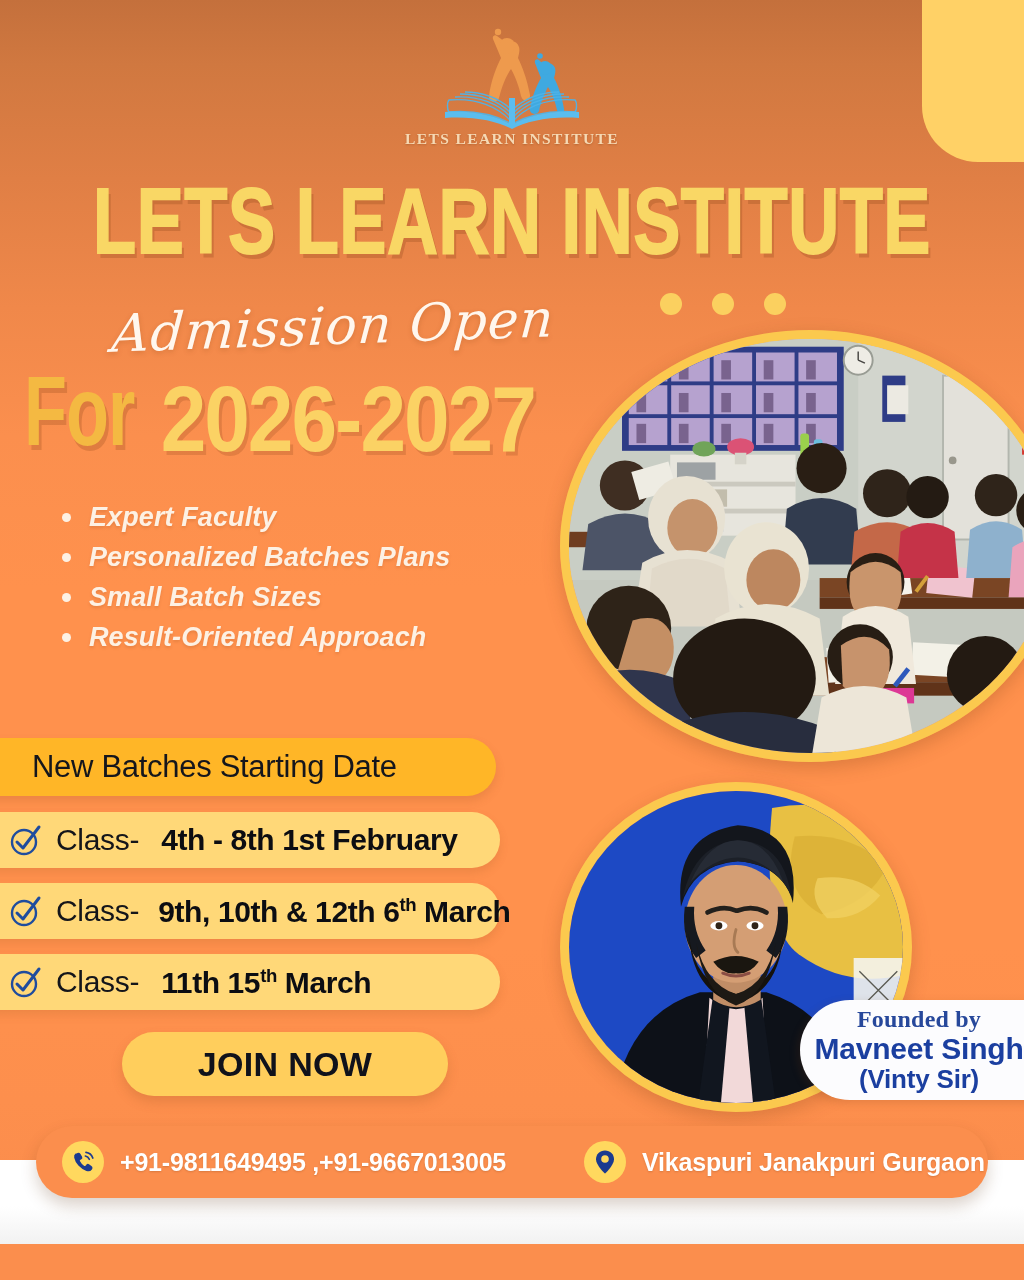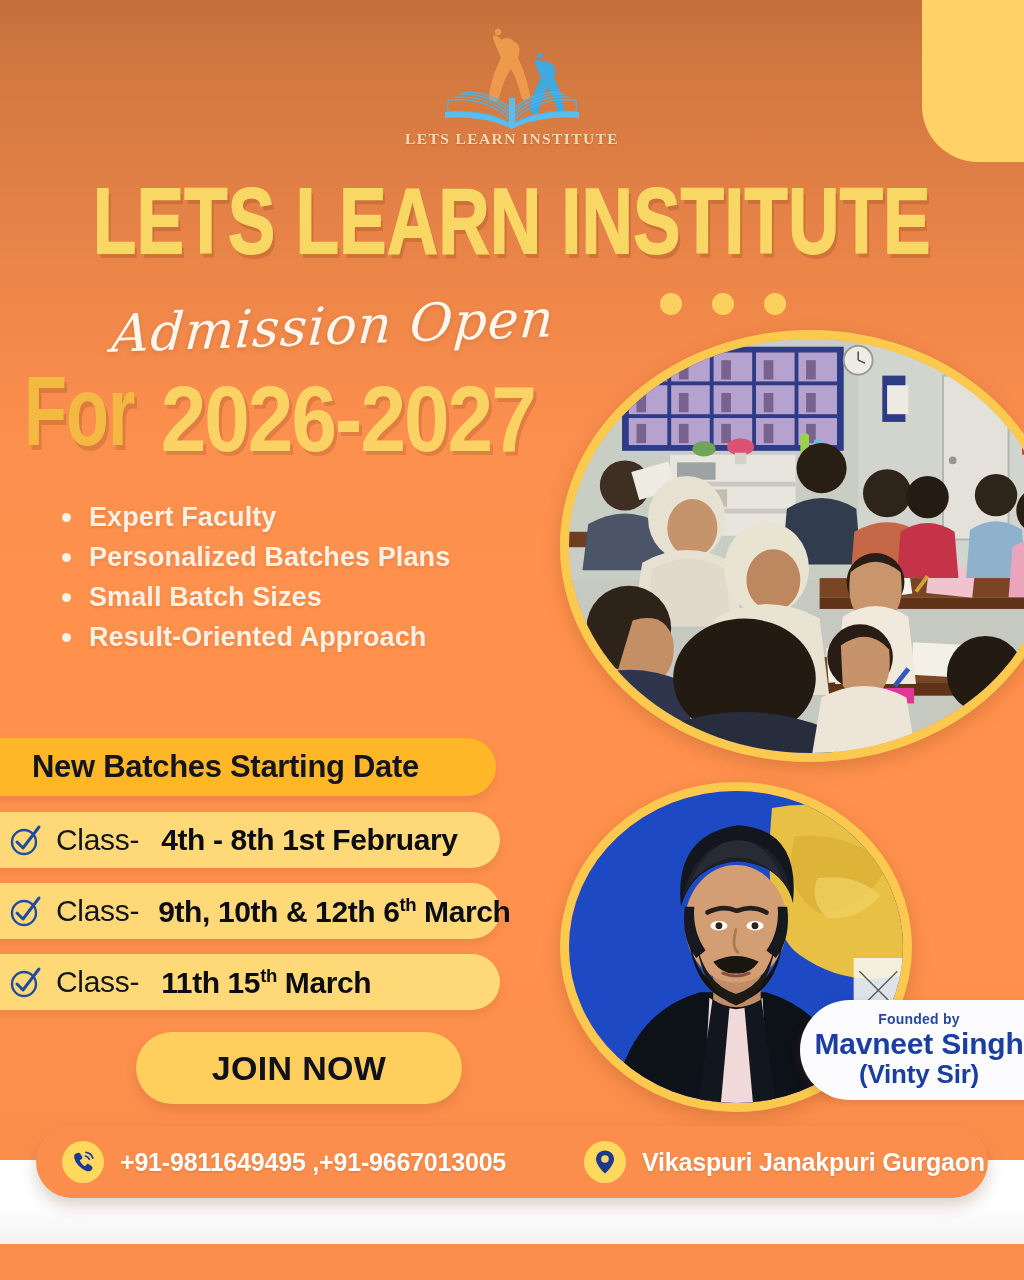--- a/index.html
+++ b/index.html
@@ -108,20 +108,21 @@
     list-style:none;
   }
   .features li {
     display:flex; align-items:center;
     margin-bottom:9px;
     color:#FDF1E4;
     font-weight:700;
     font-size:27px;
     letter-spacing:.1px;
     text-shadow:0 2px 3px rgba(140,70,25,.20);
+    font-style:italic;
   }
   .features li .dot {
     width:9px; height:9px; border-radius:50%;
     background:#FDF1E4; margin-right:18px; flex:none;
   }
 
   
   .deco-dots {
     position:absolute; top:293px; left:660px;
     display:flex; gap:30px;
@@ -162,22 +163,22 @@
     top:1000px; left:800px;
     width:238px; height:100px;
     background:#FCFCFE;
     border-radius:50px 0 0 50px;
     z-index:6;
     display:flex; flex-direction:column;
     align-items:center; justify-content:center;
     box-shadow:-2px 3px 10px rgba(120,60,20,.18);
   }
   .founder-card .fc-top {
-    color:#27489B; font-size:14px; font-weight:600;
-    letter-spacing:.2px; line-height:1.05;
+    color:#27489B; font-size:24px; font-weight:600;
+    letter-spacing:.2px; line-height:1.05;font-family:Liberation Serif, serif;
   }
   .founder-card .fc-name {
     color:#1B3FA0; font-size:30px; font-weight:900;
     line-height:1.1; letter-spacing:-.2px;
   }
   .founder-card .fc-alias {
     color:#1B3FA0; font-size:26px; font-weight:900;
     line-height:1.1; letter-spacing:-.2px;
   }
 
@@ -186,21 +187,21 @@
     position:absolute; top:738px; left:-36px;
     width:532px; height:58px;
     background:#FFB627;
     border-radius:32px;
     display:flex; align-items:center;
     padding-left:68px;
     z-index:3;
     box-shadow:0 5px 10px rgba(150,80,30,.18);
   }
   .batch-heading .bh-text {
-    color:#15161C; font-size:31px; font-weight:700;
+    color:#15161C; font-size:31px; font-weight:400;
     letter-spacing:-.3px;
   }
 
   
   .batch-row {
     position:absolute; left:-40px;
     width:540px; height:56px;
     background:#FFD878;
     border-radius:30px;
     display:flex; align-items:center;
@@ -223,22 +224,22 @@
     color:#0C0D12; font-size:30px; font-weight:900;
     letter-spacing:-.4px; white-space:nowrap;
     margin-left:19px;
   }
   .batch-row.r1 .value { margin-left:22px; }
   .batch-row.r3 .value { margin-left:22px; }
   .batch-row .value sup { font-size:.62em; }
 
   
   .join-btn {
-    position:absolute; top:1032px; left:136px;
-    width:326px; height:72px;
+    position:absolute; top:1032px; left:122px;
+    width:326px; height:64px;
     background:#FFCE5C;
     border-radius:36px;
     display:flex; align-items:center; justify-content:center;
     z-index:3;
     box-shadow:0 6px 12px rgba(150,80,30,.22);
     cursor:pointer;
   }
   .join-btn .jb-text {
     color:#10121B; font-size:34px; font-weight:900;
     letter-spacing:.3px;

